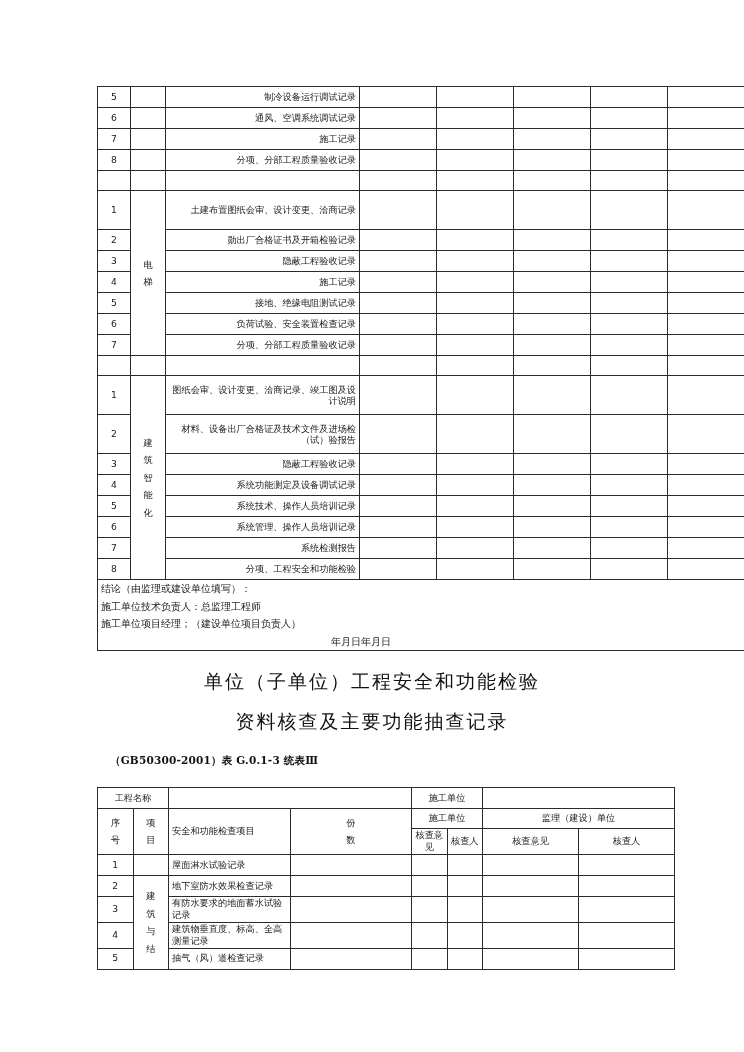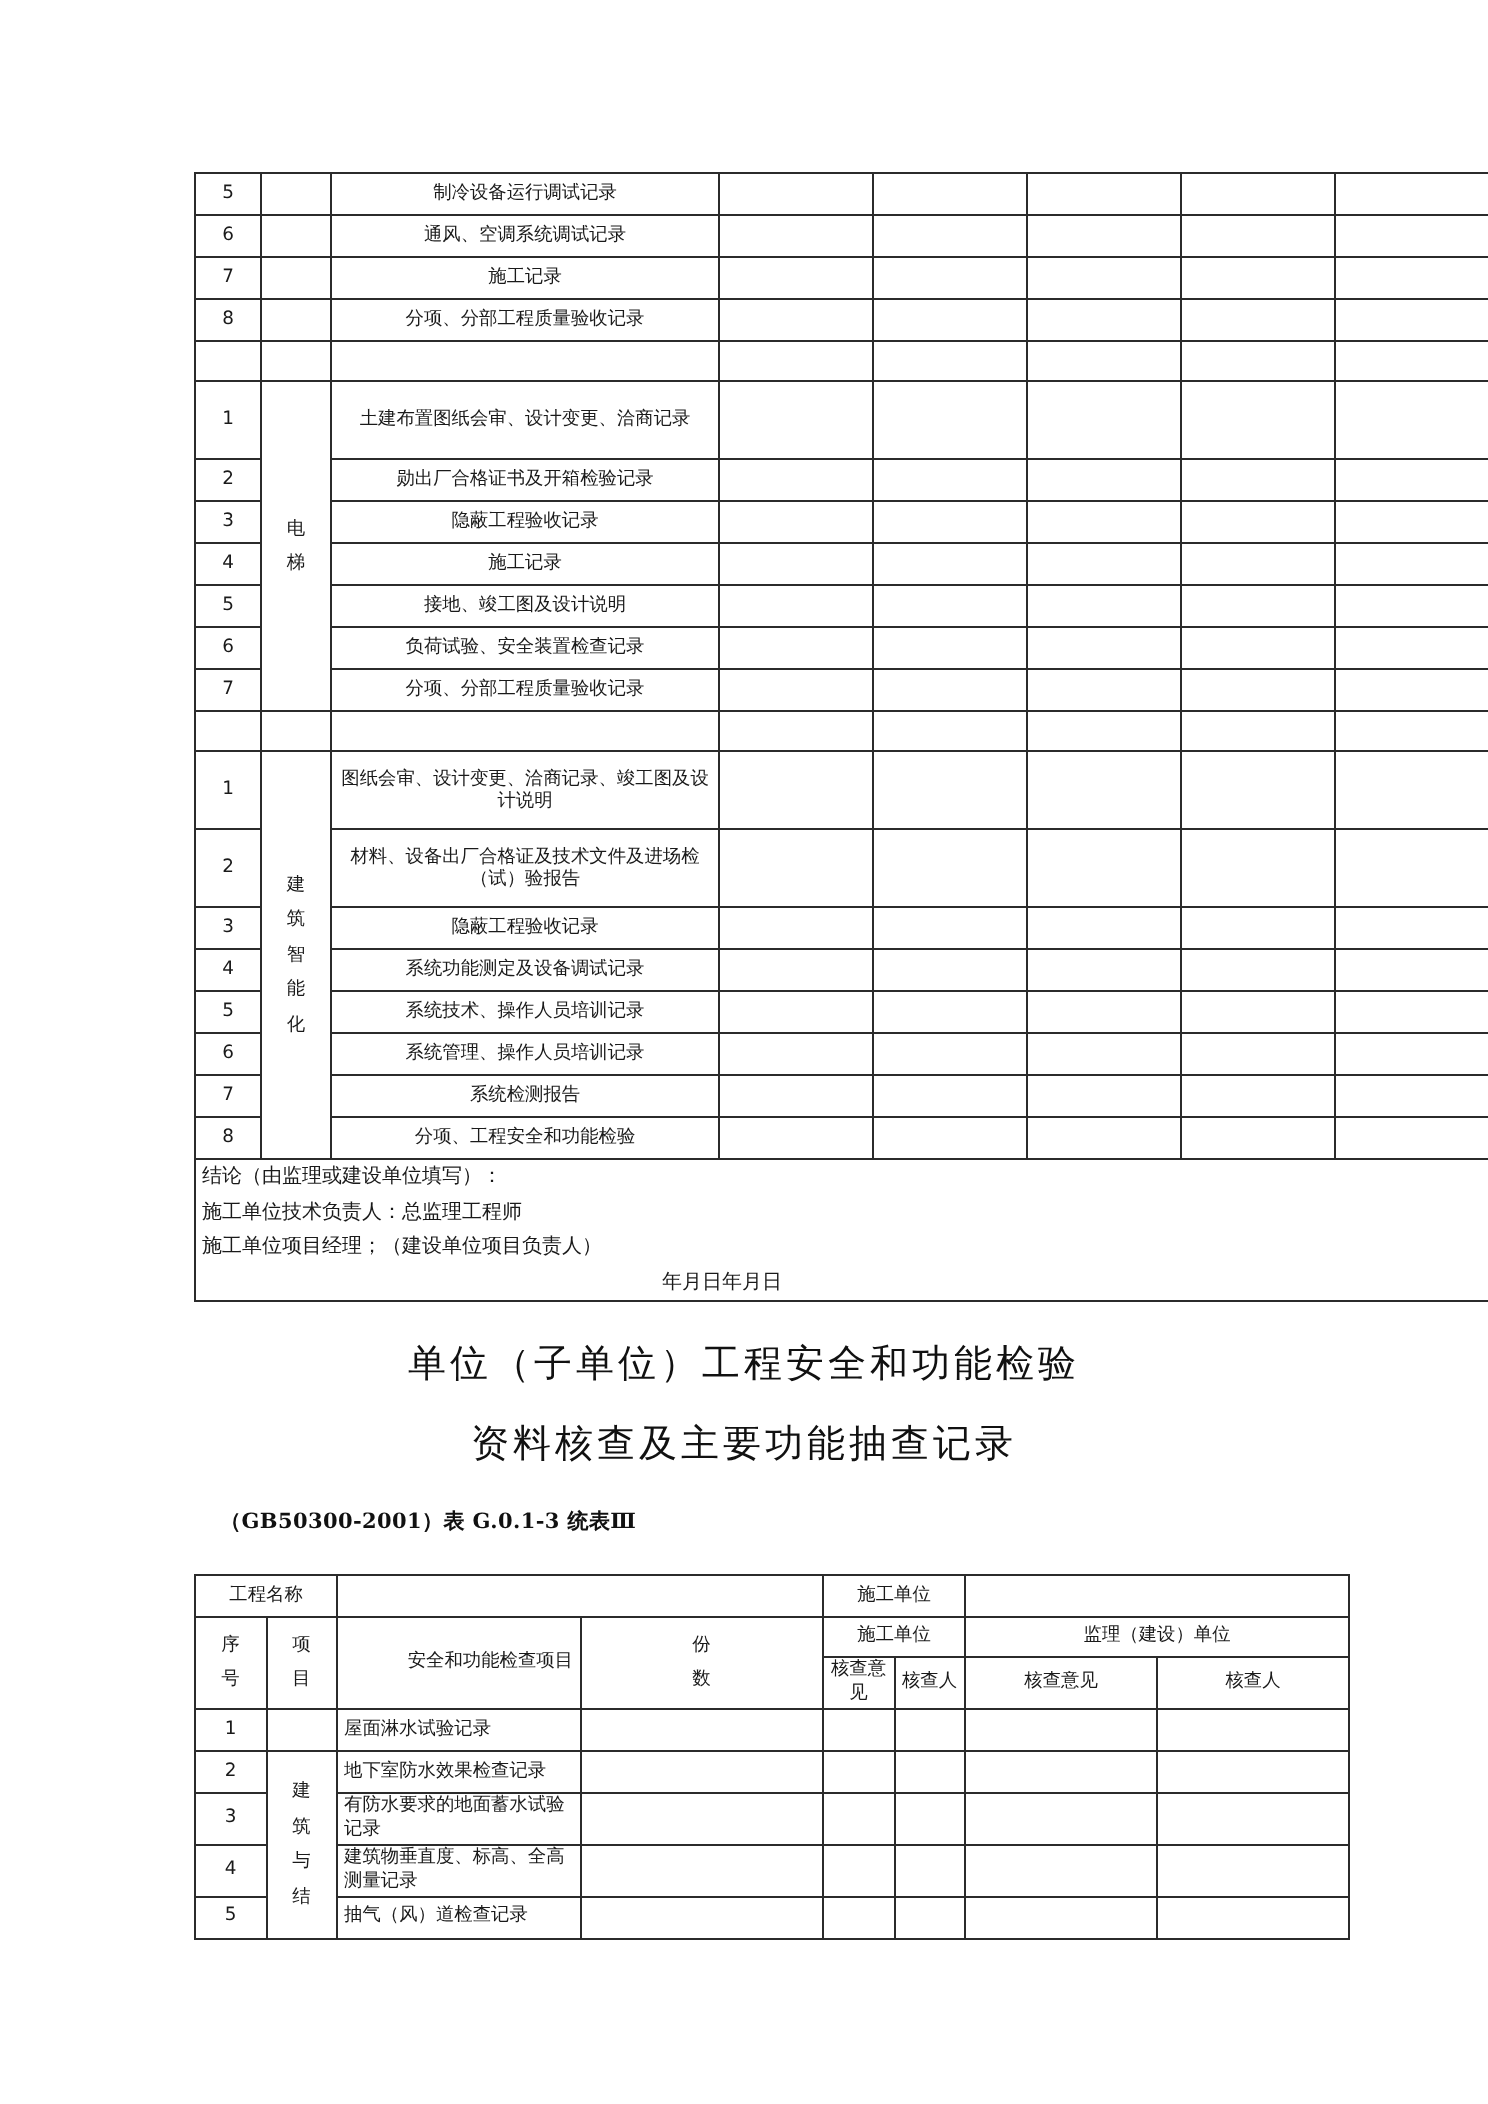--- a/index.html
+++ b/index.html
@@ -48,21 +48,21 @@
   }
   #table-two {
     left: 97px;
     top: 787px;
     width: 549px;
     padding-left: 16px;
   }
 
   .c-seq   { width: 26px;  text-align: center; }
   .c-item  { width: 28px;  text-align: center; }
-  .c-name  { width: 187px; text-align: center; padding-left: 6px; }
+  .c-name  { width: 187px; text-align: right; padding-left: 6px; }
   .c-blank { width: 70px; }
 
   .vertical-label {
     writing-mode: horizontal-tb;
     text-align: center;
     line-height: 1.9;
     letter-spacing: 0;
   }
   .vertical-label span {
     display: block;
@@ -223,21 +223,21 @@
         <td class="c-seq">4</td>
         <td class="c-name">施工记录</td>
         <td class="c-blank"></td>
         <td class="c-blank"></td>
         <td class="c-blank"></td>
         <td class="c-blank"></td>
         <td class="c-blank"></td>
       </tr>
       <tr class="row-1">
         <td class="c-seq">5</td>
-        <td class="c-name">接地、竣工图及设计说明</td>
+        <td class="c-name">接地、绝缘电阻测试记录</td>
         <td class="c-blank"></td>
         <td class="c-blank"></td>
         <td class="c-blank"></td>
         <td class="c-blank"></td>
         <td class="c-blank"></td>
       </tr>
       <tr class="row-1">
         <td class="c-seq">6</td>
         <td class="c-name">负荷试验、安全装置检查记录</td>
         <td class="c-blank"></td>
@@ -375,21 +375,21 @@
 
       <tr>
         <td class="t2-seq vertical-label" rowspan="2" style="height:19px">
           <span>序</span>
           <span>号</span>
         </td>
         <td class="t2-item vertical-label" rowspan="2">
           <span>项</span>
           <span>目</span>
         </td>
-        <td class="t2-name hdr" rowspan="2" style="text-align:right">安全和功能检查项目</td>
+        <td class="t2-name hdr" rowspan="2" style="text-align:left">安全和功能检查项目</td>
         <td class="t2-cnt vertical-label" rowspan="2">
           <span>份</span>
           <span>数</span>
         </td>
         <td class="hdr" colspan="2" style="height:19px">施工单位</td>
         <td class="hdr" colspan="2">监理（建设）单位</td>
       </tr>
       <tr>
         <td class="t2-op1 hdr" style="height:19px">核查意见</td>
         <td class="t2-op2 hdr">核查人</td>

